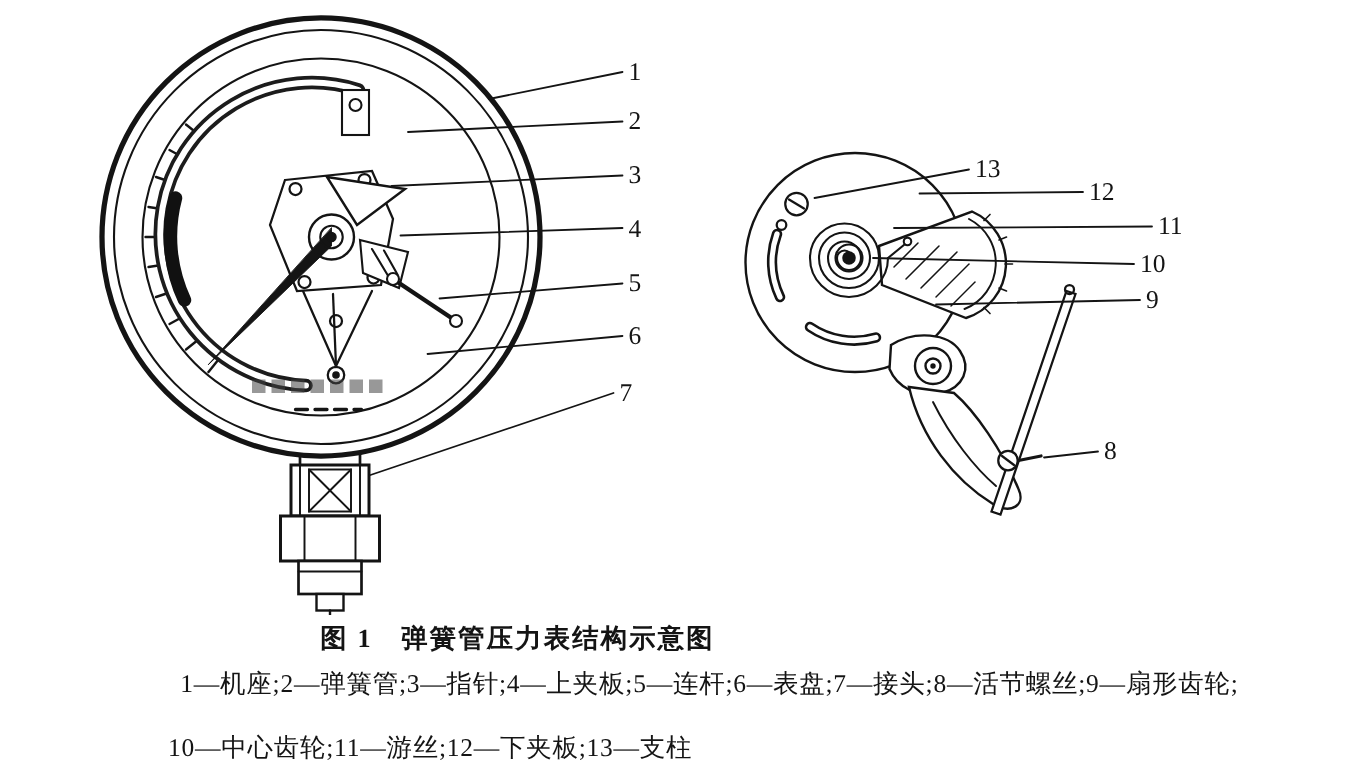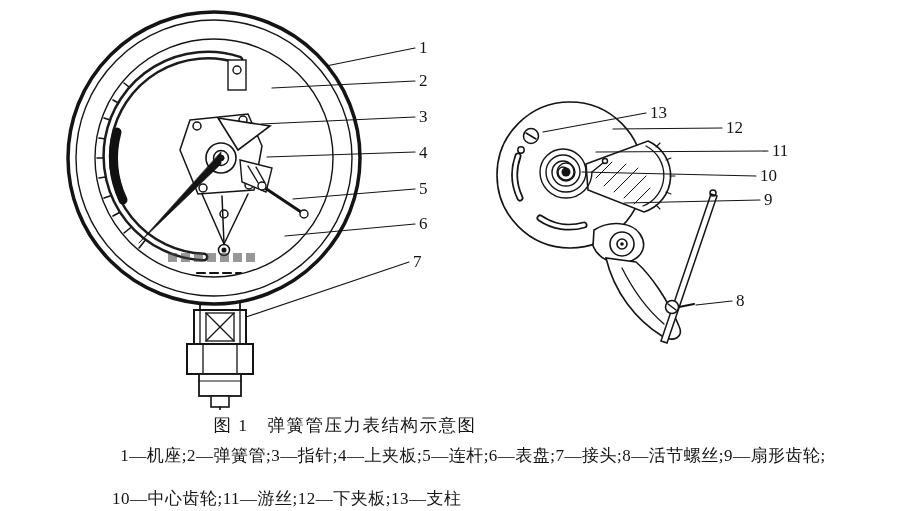--- a/index.html
+++ b/index.html
@@ -13,21 +13,21 @@
   }
   .diagram-svg{position:absolute;top:0;left:0;}
   .callout{
     font-family:"Liberation Serif","DejaVu Serif",serif;
     font-size:17px;
     fill:#141414;
   }
   .caption{
     position:absolute;top:413px;left:60px;width:570px;
     text-align:center;
-    font-size:17.5px;font-weight:normal;
+    font-size:17.5px;font-weight:bold;
     letter-spacing:1.5px;
   }
   .legend-line1{
     position:absolute;top:444px;left:16px;width:914px;
     text-align:center;font-size:17px;letter-spacing:0.5px;
   }
   .legend-line2{
     position:absolute;top:487px;left:112px;
     font-size:17px;letter-spacing:0.5px;
   }

